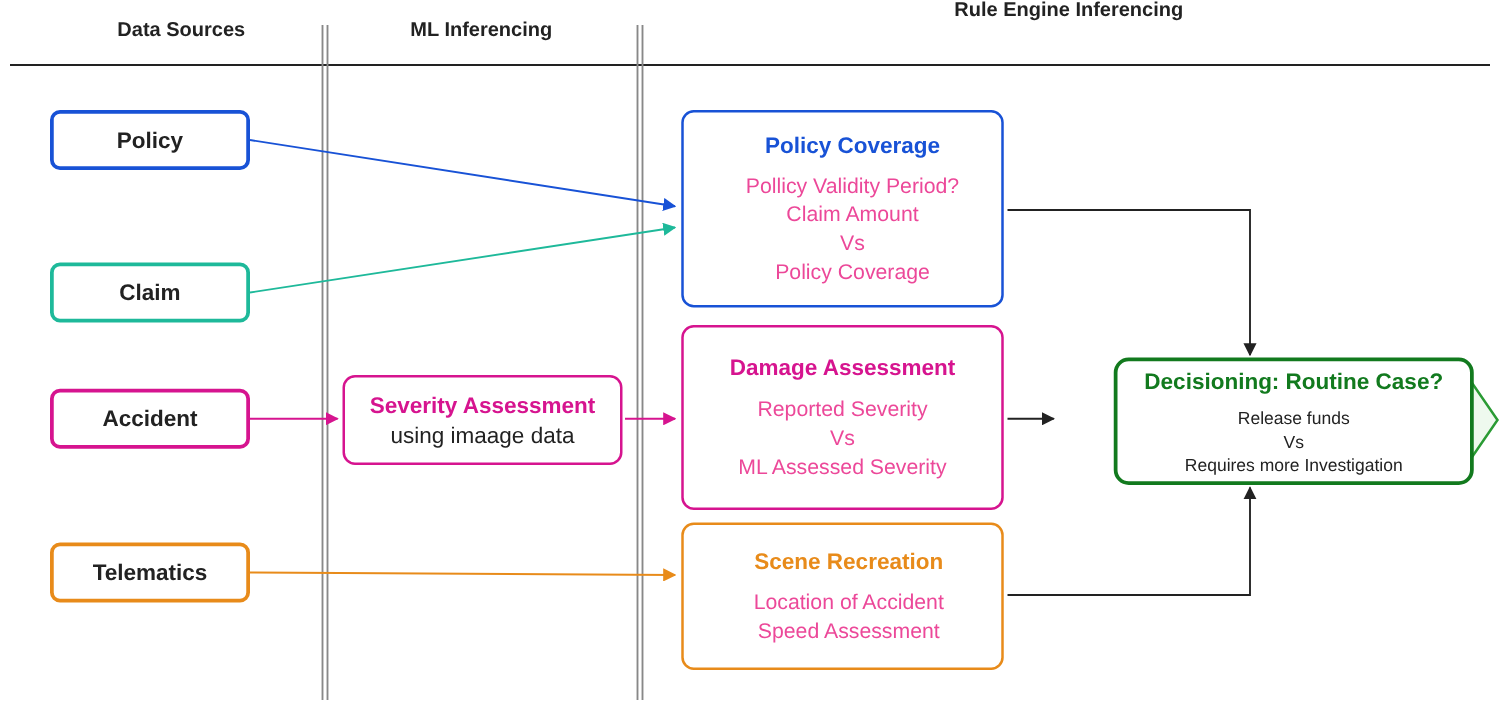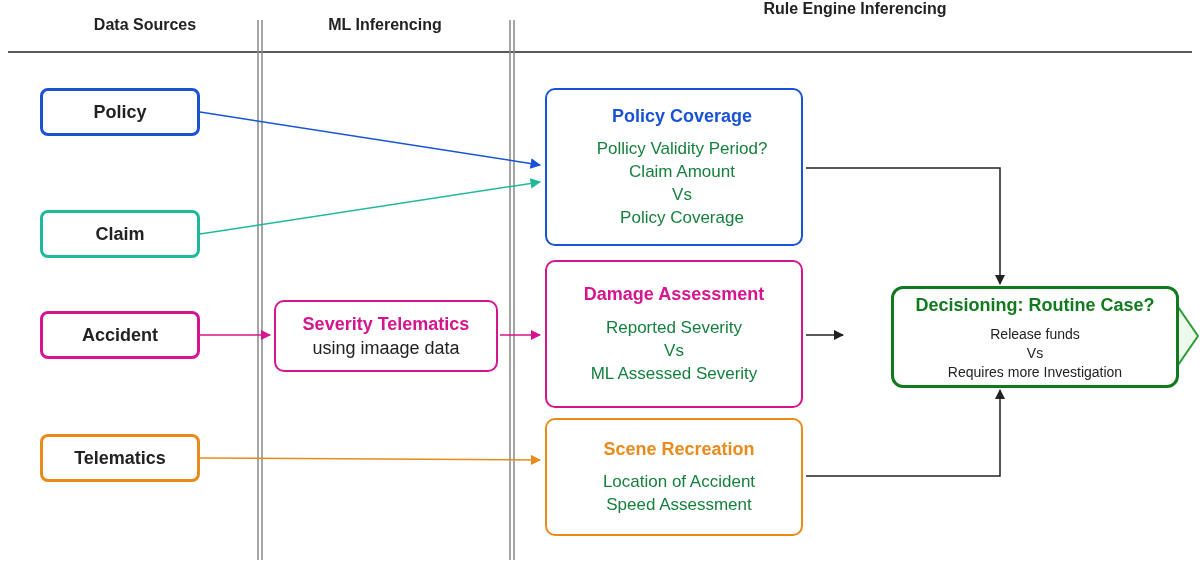--- a/index.html
+++ b/index.html
@@ -52,21 +52,21 @@
   }
   .ml-title { color: #d6148f; font-weight: 700; }
   .ml-sub   { color: #222; font-weight: 400; }
   .rule-box {
     border-width: 2px;
     border-style: solid;
     border-radius: 10px;
     padding: 10px 14px;
   }
   .rule-title { font-weight: 700; margin-bottom: 10px; }
-  .rule-body  { color: #15803d; font-weight: 400; font-size: 17px; line-height: 1.35; }
+  .rule-body  { color: #ec4899; font-weight: 400; font-size: 17px; line-height: 1.35; }
   .dec-box {
     border: 3px solid #127a1e;
     border-radius: 12px;
     margin-left: 45px;
   }
   .dec-title { color: #127a1e; font-weight: 700; }
   .dec-body  { color: #222; font-weight: 400; font-size: 14px; line-height: 1.35; margin-top: 8px; }
 </style>
 </head>
 <body>
@@ -120,21 +120,21 @@
 <div class="col-header" style="left:40px;  top:16px; width:210px;">Data Sources</div>
 <div class="col-header" style="left:280px; top:16px; width:210px;">ML Inferencing</div>
 <div class="col-header" style="left:560px; top:0; width:590px;text-align:center;">Rule Engine Inferencing</div>
 
 <div class="box src-box" style="left: 40px; top: 88px; border-color: rgb(24, 82, 214);">Policy</div>
 <div class="box src-box" style="left: 40px; top: 210px; border-color: rgb(30, 185, 154);">Claim</div>
 <div class="box src-box" style="left: 40px; top: 311px; border-color: rgb(214, 20, 143);">Accident</div>
 <div class="box src-box" style="left: 40px; top: 434px; border-color: rgb(232, 139, 26);">Telematics</div>
 
 <div class="box ml-box" style="left:274px; top:300px; width:224px; height:72px;">
-  <div class="ml-title">Severity Telematics</div>
+  <div class="ml-title">Severity Assessment</div>
   <div class="ml-sub">using imaage data</div>
 </div>
 
 <div class="box rule-box" style="left: 545px; top: 88px; width: 258px; height: 158px; border-color: rgb(24, 82, 214); padding-left: 30px;">
   <div class="rule-title" style="color: rgb(24, 82, 214);">Policy Coverage</div>
   <div class="rule-body">
     <div>Pollicy Validity Period?</div>
     <div>Claim Amount</div>
     <div>Vs</div>
     <div>Policy Coverage</div>

